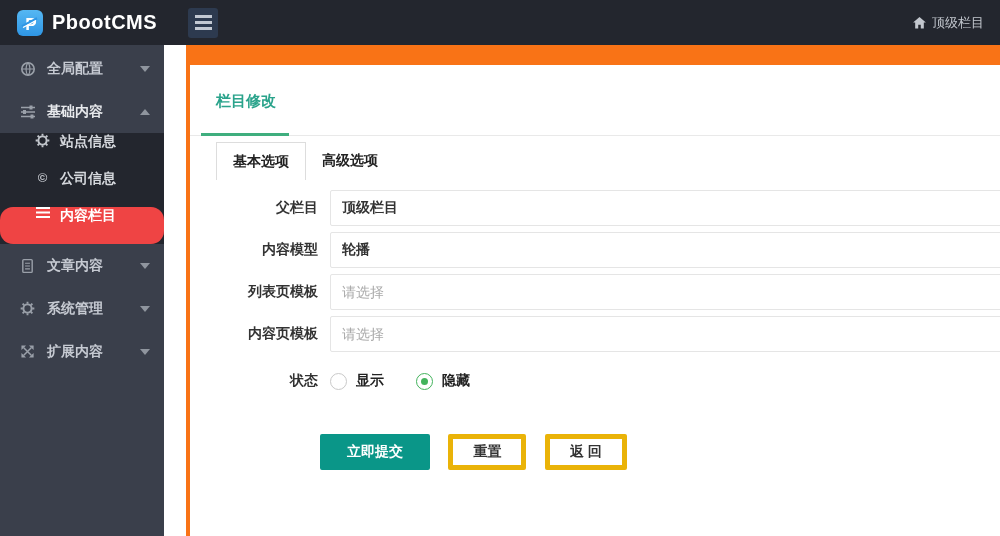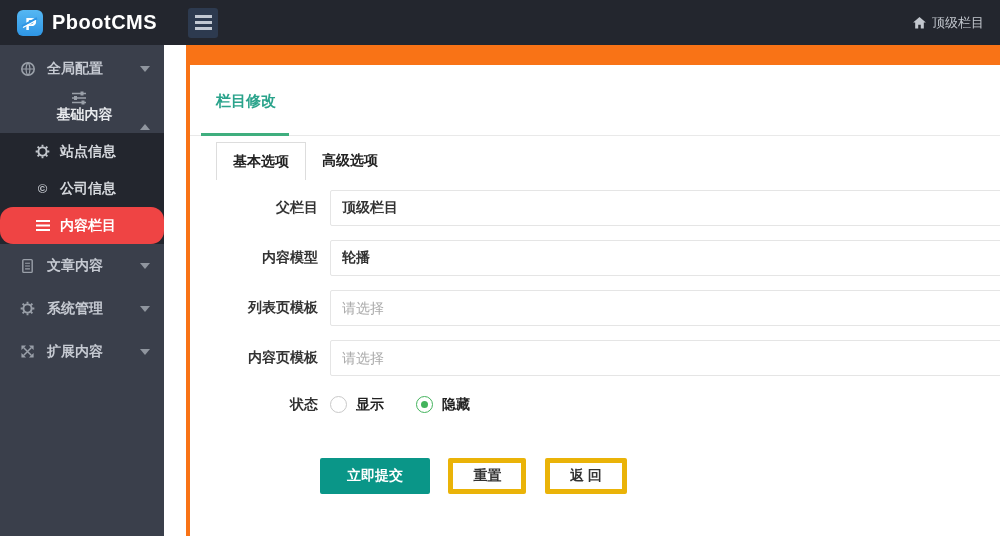--- a/index.html
+++ b/index.html
@@ -25,23 +25,23 @@
 
   
   .sidebar { position:absolute; top:45px; left:0; bottom:0; width:164px;
     background:#3a3f4b; padding-top:2px; }
   .nav-item { height:43px; display:flex; align-items:center;
     padding:0 14px 0 19px; color:#c6cad2; font-size:14px; font-weight:700;
     cursor:pointer; }
   .nav-item .ic { width:17px; margin-right:11px; display:flex; align-items:center;
     justify-content:center; color:#9aa0a9; font-style:normal; }
   .nav-item .chev { margin-left:auto; color:#8f959e; display:flex; }
-  .nav-item.open { color:#e7e9ec;flex-direction:column; }
+  .nav-item.open { color:#e7e9ec; }
   .submenu { background:#23262e; }
-  .sub-item { height:37px; display:flex; align-items:center;
+  .sub-item { height:37px; display:flex; align-items:flex-start;
     padding:0 14px 0 35px; color:#d5d8dd; font-size:14px; font-weight:700;
     cursor:pointer; }
   .sub-item .ic { width:15px; margin-right:10px; display:flex; align-items:center;
     justify-content:center; color:#c2c6cc; font-style:normal; font-size:13px; }
   .sub-item.active { background:#ef4444; color:#fff;border-radius:13px; }
   .sub-item.active .ic { color:#fff; }
 
   
   .main { position:absolute; top:45px; left:186px; right:0; bottom:0;
     background:#f97316; padding:20px 0 0 4px; }
@@ -51,32 +51,32 @@
   .rule { position:relative; margin-top:24px; border-bottom:1px solid #e9e9e9; }
   .rule .bar { position:absolute; left:11px; top:-2px; width:88px; height:3px;
     background:#3fae7e; }
 
   .tabs { display:flex; margin:6px 0 0 26px; height:38px; }
   .tab { display:flex; align-items:center; padding:0 16px; font-size:14px;
     font-weight:700; color:#222; cursor:pointer; }
   .tab.active { border:1px solid #ddd; border-bottom:none; background:#fff; }
 
   .form { margin-top:10px; }
-  .row { display:flex; align-items:center; margin-bottom:14px;border-radius:13px; }
+  .row { display:flex; align-items:center; margin-bottom:6px;border-radius:13px; }
   .flabel { width:140px; flex:0 0 140px; text-align:right; padding-right:12px;
     font-size:14px; font-weight:700; color:#333; }
   .fwrap { flex:1 1 auto; margin-right:-8px; }
   .finput { width:100%; height:36px; border:1px solid #e5e5e5; border-radius:2px;
     padding:0 11px; font-size:14px; font-weight:700; color:#333;
     font-family:"Liberation Sans","DejaVu Sans",sans-serif; outline:none; }
   .finput::placeholder { color:#aaa; font-weight:400; }
 
   .status-row { margin-top:20px; }
   .radios { display:flex; align-items:center; gap:32px; }
-  .radio-opt { display:flex; align-items:flex-start; gap:9px; cursor:pointer; }
+  .radio-opt { display:flex; align-items:flex-end; gap:9px; cursor:pointer; }
   .radio { width:17px; height:17px; border-radius:50%; border:1px solid #c9c9c9;
     background:#fff; position:relative; display:inline-block; }
   .radio.selected { border-color:#43b35c; }
   .radio.selected::after { content:""; position:absolute; left:4px; top:4px;
     right:4px; bottom:4px; border-radius:50%; background:#43b35c; }
   .ropt-label { font-size:14px; font-weight:700; color:#222; }
 
   .btn-row { margin-top:44px; }
   .btn-row .flabel { width:130px; flex:0 0 130px; }
   .btn { height:36px; border-radius:2px; font-size:14px; font-weight:700;

